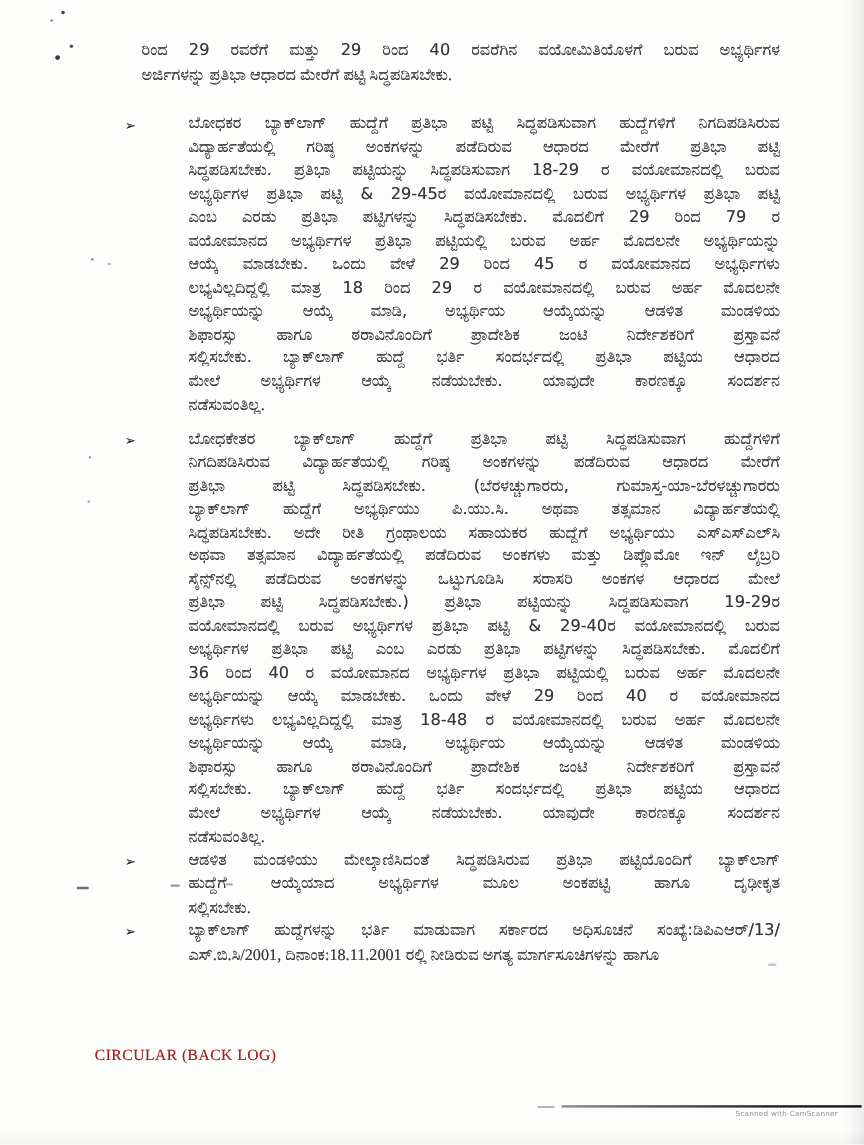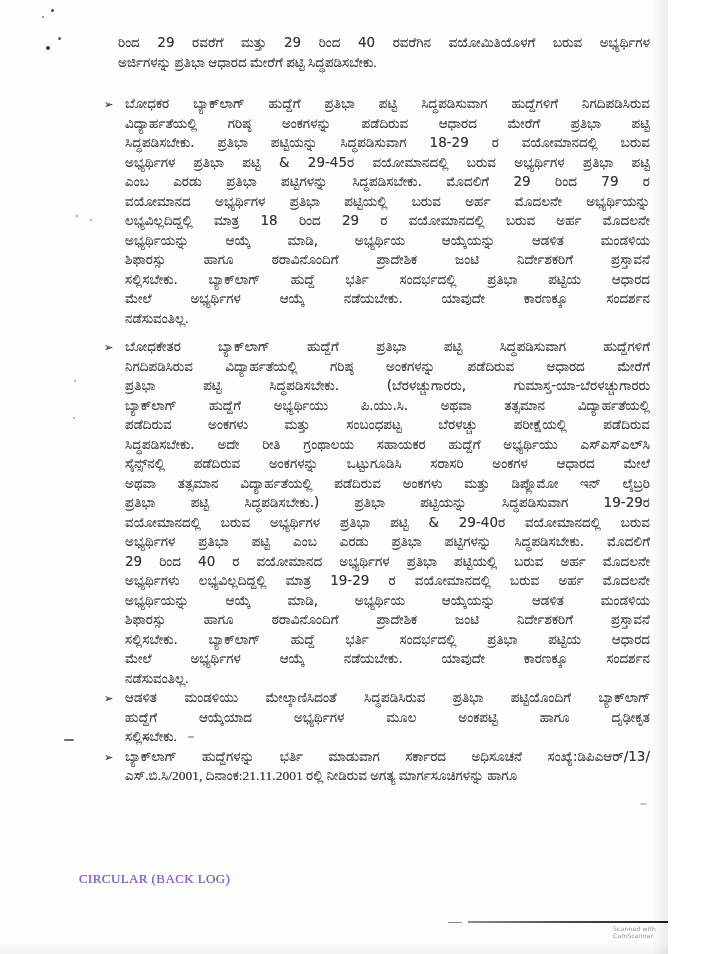--- a/index.html
+++ b/index.html
@@ -1,17 +1,17 @@
 <!DOCTYPE html>
 <html><head>
 <meta charset="utf-8">
 <style>
   html,body{margin:0;padding:0;background:#ffffff;}
   .page{
-    position:relative;width:668px;height:954px;background:#fdfdfc;overflow:hidden;
+    position:relative;width:720px;height:954px;background:#fdfdfc;overflow:hidden;
     font-family:"DejaVu Sans","Liberation Sans",sans-serif;color:#36363b;
   }
   .page::after{
     content:"";position:absolute;top:0;right:0;bottom:0;width:16px;
     background:linear-gradient(to right,rgba(0,0,0,0),rgba(0,0,0,0.07));
     pointer-events:none;
   }
   .page::before{
     content:"";position:absolute;left:0;right:0;bottom:0;height:12px;
     background:linear-gradient(to bottom,rgba(0,0,0,0),rgba(0,0,0,0.04));
@@ -19,27 +19,27 @@
   }
   .content{
     position:absolute;left:104px;top:33px;width:546px;
     font-size:13.5px;line-height:19.5px;
     text-shadow:0 0 .5px rgba(46,46,50,.55);
   }
   .intro{margin:0 0 22px 14px;}
   .bullet{display:flex;}
   .bullet.b1{margin-bottom:9px;}
   .marker{flex:none;width:21px;font-size:11px;color:#2f2f33;padding-top:1px;}
-  .btext{flex:1;min-width:0;}
+  .btext{flex:1;min-width:0;margin-left:32px;}
   .line{text-align:justify;text-align-last:justify;white-space:normal;}
   .line.last{text-align-last:left;font-family:Liberation Serif, serif;}
   .footer{
     position:absolute;left:79px;top:871px;
     font-family:"Liberation Serif","DejaVu Serif",serif;
-    font-size:13px;letter-spacing:.4px;color:#8b5cf6;
+    font-size:13px;letter-spacing:.4px;color:#b91c1c;
     text-shadow:0 0 .4px rgba(0,0,0,.5);
   }
   .scan-line{position:absolute;top:921px;left:468px;width:250px;height:2px;
     background:linear-gradient(to right,#8d8d8d 0,#5a5a5a 30%,#242424 70%,#111 100%);}
   .scan-dash{position:absolute;top:922px;left:448px;width:14px;height:1px;background:#8a8a8a;}
   .scan-text{position:absolute;left:613px;top:925px;font-size:6px;line-height:7px;
     color:#8f8f8f;letter-spacing:.2px;font-family:"DejaVu Sans",sans-serif;}
   .speck{position:absolute;border-radius:50%;}
   .s1{left:51px;top:9px;width:3px;height:3px;background:#4a4a4a;}
   .s2{left:42px;top:16px;width:2px;height:2px;background:#7a7a7a;}
@@ -81,45 +81,46 @@
 
     <div class="bullet b1">
       <span class="marker">➢</span>
       <div class="btext">
         <div class="line">ಬೋಧಕರ ಬ್ಯಾಕ್‌ಲಾಗ್ ಹುದ್ದೆಗೆ ಪ್ರತಿಭಾ ಪಟ್ಟಿ ಸಿದ್ಧಪಡಿಸುವಾಗ ಹುದ್ದೆಗಳಿಗೆ ನಿಗದಿಪಡಿಸಿರುವ</div>
         <div class="line">ವಿದ್ಯಾರ್ಹತೆಯಲ್ಲಿ ಗರಿಷ್ಠ ಅಂಕಗಳನ್ನು ಪಡೆದಿರುವ ಆಧಾರದ ಮೇರೆಗೆ ಪ್ರತಿಭಾ ಪಟ್ಟಿ</div>
         <div class="line">ಸಿದ್ಧಪಡಿಸಬೇಕು. ಪ್ರತಿಭಾ ಪಟ್ಟಿಯನ್ನು ಸಿದ್ಧಪಡಿಸುವಾಗ 18-29 ರ ವಯೋಮಾನದಲ್ಲಿ ಬರುವ</div>
         <div class="line">ಅಭ್ಯರ್ಥಿಗಳ ಪ್ರತಿಭಾ ಪಟ್ಟಿ &amp; 29-45ರ ವಯೋಮಾನದಲ್ಲಿ ಬರುವ ಅಭ್ಯರ್ಥಿಗಳ ಪ್ರತಿಭಾ ಪಟ್ಟಿ</div>
         <div class="line">ಎಂಬ ಎರಡು ಪ್ರತಿಭಾ ಪಟ್ಟಿಗಳನ್ನು ಸಿದ್ಧಪಡಿಸಬೇಕು. ಮೊದಲಿಗೆ 29 ರಿಂದ 79 ರ</div>
         <div class="line">ವಯೋಮಾನದ ಅಭ್ಯರ್ಥಿಗಳ ಪ್ರತಿಭಾ ಪಟ್ಟಿಯಲ್ಲಿ ಬರುವ ಅರ್ಹ ಮೊದಲನೇ ಅಭ್ಯರ್ಥಿಯನ್ನು</div>
+        <div class="line">ಆಯ್ಕೆ ಮಾಡಬೇಕು. ಒಂದು ವೇಳೆ 29 ರಿಂದ 45 ರ ವಯೋಮಾನದ ಅಭ್ಯರ್ಥಿಗಳು</div>
         <div class="line">ಲಭ್ಯವಿಲ್ಲದಿದ್ದಲ್ಲಿ ಮಾತ್ರ 18 ರಿಂದ 29 ರ ವಯೋಮಾನದಲ್ಲಿ ಬರುವ ಅರ್ಹ ಮೊದಲನೇ</div>
         <div class="line">ಅಭ್ಯರ್ಥಿಯನ್ನು ಆಯ್ಕೆ ಮಾಡಿ, ಅಭ್ಯರ್ಥಿಯ ಆಯ್ಕೆಯನ್ನು ಆಡಳಿತ ಮಂಡಳಿಯ</div>
         <div class="line">ಶಿಫಾರಸ್ಸು ಹಾಗೂ ಠರಾವಿನೊಂದಿಗೆ ಪ್ರಾದೇಶಿಕ ಜಂಟಿ ನಿರ್ದೇಶಕರಿಗೆ ಪ್ರಸ್ತಾವನೆ</div>
         <div class="line">ಸಲ್ಲಿಸಬೇಕು. ಬ್ಯಾಕ್‌ಲಾಗ್ ಹುದ್ದೆ ಭರ್ತಿ ಸಂದರ್ಭದಲ್ಲಿ ಪ್ರತಿಭಾ ಪಟ್ಟಿಯ ಆಧಾರದ</div>
         <div class="line">ಮೇಲೆ ಅಭ್ಯರ್ಥಿಗಳ ಆಯ್ಕೆ ನಡೆಯಬೇಕು. ಯಾವುದೇ ಕಾರಣಕ್ಕೂ ಸಂದರ್ಶನ</div>
         <div class="line last">ನಡೆಸುವಂತಿಲ್ಲ.</div>
       </div>
     </div>
 
     <div class="bullet b2">
       <span class="marker">➢</span>
       <div class="btext">
         <div class="line">ಬೋಧಕೇತರ ಬ್ಯಾಕ್‌ಲಾಗ್ ಹುದ್ದೆಗೆ ಪ್ರತಿಭಾ ಪಟ್ಟಿ ಸಿದ್ಧಪಡಿಸುವಾಗ ಹುದ್ದೆಗಳಿಗೆ</div>
         <div class="line">ನಿಗದಿಪಡಿಸಿರುವ ವಿದ್ಯಾರ್ಹತೆಯಲ್ಲಿ ಗರಿಷ್ಠ ಅಂಕಗಳನ್ನು ಪಡೆದಿರುವ ಆಧಾರದ ಮೇರೆಗೆ</div>
         <div class="line">ಪ್ರತಿಭಾ ಪಟ್ಟಿ ಸಿದ್ಧಪಡಿಸಬೇಕು. (ಬೆರಳಚ್ಚುಗಾರರು, ಗುಮಾಸ್ತ-ಯಾ-ಬೆರಳಚ್ಚುಗಾರರು</div>
         <div class="line">ಬ್ಯಾಕ್‌ಲಾಗ್ ಹುದ್ದೆಗೆ ಅಭ್ಯರ್ಥಿಯು ಪಿ.ಯು.ಸಿ. ಅಥವಾ ತತ್ಸಮಾನ ವಿದ್ಯಾರ್ಹತೆಯಲ್ಲಿ</div>
-        <div class="line">ಪಡೆದಿರುವ ಅಂಕಗಳು ಮತ್ತು ಸಂಬಂಧಪಟ್ಟ ಬೆರಳಚ್ಚು ಪರೀಕ್ಷೆಯಲ್ಲಿ ಪಡೆದಿರುವ</div>
         <div class="line">ಸಿದ್ಧಪಡಿಸಬೇಕು. ಅದೇ ರೀತಿ ಗ್ರಂಥಾಲಯ ಸಹಾಯಕರ ಹುದ್ದೆಗೆ ಅಭ್ಯರ್ಥಿಯು ಎಸ್‌ಎಸ್‌ಎಲ್‌ಸಿ</div>
+        <div class="line">ಅಥವಾ ತತ್ಸಮಾನ ವಿದ್ಯಾರ್ಹತೆಯಲ್ಲಿ ಪಡೆದಿರುವ ಅಂಕಗಳು ಮತ್ತು ಡಿಪ್ಲೊಮೋ ಇನ್ ಲೈಬ್ರರಿ</div>
         <div class="line">ಸೈನ್ಸ್‌ನಲ್ಲಿ ಪಡೆದಿರುವ ಅಂಕಗಳನ್ನು ಒಟ್ಟುಗೂಡಿಸಿ ಸರಾಸರಿ ಅಂಕಗಳ ಆಧಾರದ ಮೇಲೆ</div>
-        <div class="line">ಅಥವಾ ತತ್ಸಮಾನ ವಿದ್ಯಾರ್ಹತೆಯಲ್ಲಿ ಪಡೆದಿರುವ ಅಂಕಗಳು ಮತ್ತು ಡಿಪ್ಲೊಮೋ ಇನ್ ಲೈಬ್ರರಿ</div>
         <div class="line">ಪ್ರತಿಭಾ ಪಟ್ಟಿ ಸಿದ್ಧಪಡಿಸಬೇಕು.) ಪ್ರತಿಭಾ ಪಟ್ಟಿಯನ್ನು ಸಿದ್ಧಪಡಿಸುವಾಗ 19-29ರ</div>
         <div class="line">ವಯೋಮಾನದಲ್ಲಿ ಬರುವ ಅಭ್ಯರ್ಥಿಗಳ ಪ್ರತಿಭಾ ಪಟ್ಟಿ &amp; 29-40ರ ವಯೋಮಾನದಲ್ಲಿ ಬರುವ</div>
         <div class="line">ಅಭ್ಯರ್ಥಿಗಳ ಪ್ರತಿಭಾ ಪಟ್ಟಿ ಎಂಬ ಎರಡು ಪ್ರತಿಭಾ ಪಟ್ಟಿಗಳನ್ನು ಸಿದ್ಧಪಡಿಸಬೇಕು. ಮೊದಲಿಗೆ</div>
-        <div class="line">29 ರಿಂದ 40 ರ ವಯೋಮಾನದ ಅಭ್ಯರ್ಥಿಗಳ ಪ್ರತಿಭಾ ಪಟ್ಟಿಯಲ್ಲಿ ಬರುವ ಅರ್ಹ ಮೊದಲನೇ</div>
-        <div class="line">ಅಭ್ಯರ್ಥಿಗಳು ಲಭ್ಯವಿಲ್ಲದಿದ್ದಲ್ಲಿ ಮಾತ್ರ 19-29 ರ ವಯೋಮಾನದಲ್ಲಿ ಬರುವ ಅರ್ಹ ಮೊದಲನೇ</div>
+        <div class="line">36 ರಿಂದ 40 ರ ವಯೋಮಾನದ ಅಭ್ಯರ್ಥಿಗಳ ಪ್ರತಿಭಾ ಪಟ್ಟಿಯಲ್ಲಿ ಬರುವ ಅರ್ಹ ಮೊದಲನೇ</div>
+        <div class="line">ಅಭ್ಯರ್ಥಿಯನ್ನು ಆಯ್ಕೆ ಮಾಡಬೇಕು. ಒಂದು ವೇಳೆ 29 ರಿಂದ 40 ರ ವಯೋಮಾನದ</div>
+        <div class="line">ಅಭ್ಯರ್ಥಿಗಳು ಲಭ್ಯವಿಲ್ಲದಿದ್ದಲ್ಲಿ ಮಾತ್ರ 18-48 ರ ವಯೋಮಾನದಲ್ಲಿ ಬರುವ ಅರ್ಹ ಮೊದಲನೇ</div>
         <div class="line">ಅಭ್ಯರ್ಥಿಯನ್ನು ಆಯ್ಕೆ ಮಾಡಿ, ಅಭ್ಯರ್ಥಿಯ ಆಯ್ಕೆಯನ್ನು ಆಡಳಿತ ಮಂಡಳಿಯ</div>
         <div class="line">ಶಿಫಾರಸ್ಸು ಹಾಗೂ ಠರಾವಿನೊಂದಿಗೆ ಪ್ರಾದೇಶಿಕ ಜಂಟಿ ನಿರ್ದೇಶಕರಿಗೆ ಪ್ರಸ್ತಾವನೆ</div>
         <div class="line">ಸಲ್ಲಿಸಬೇಕು. ಬ್ಯಾಕ್‌ಲಾಗ್ ಹುದ್ದೆ ಭರ್ತಿ ಸಂದರ್ಭದಲ್ಲಿ ಪ್ರತಿಭಾ ಪಟ್ಟಿಯ ಆಧಾರದ</div>
         <div class="line">ಮೇಲೆ ಅಭ್ಯರ್ಥಿಗಳ ಆಯ್ಕೆ ನಡೆಯಬೇಕು. ಯಾವುದೇ ಕಾರಣಕ್ಕೂ ಸಂದರ್ಶನ</div>
         <div class="line last">ನಡೆಸುವಂತಿಲ್ಲ.</div>
       </div>
     </div>
 
     <div class="bullet b3">
       <span class="marker">➢</span>
@@ -127,21 +128,21 @@
         <div class="line">ಆಡಳಿತ ಮಂಡಳಿಯು ಮೇಲ್ಕಾಣಿಸಿದಂತೆ ಸಿದ್ಧಪಡಿಸಿರುವ ಪ್ರತಿಭಾ ಪಟ್ಟಿಯೊಂದಿಗೆ ಬ್ಯಾಕ್‌ಲಾಗ್</div>
         <div class="line">ಹುದ್ದೆಗೆ ಆಯ್ಕೆಯಾದ ಅಭ್ಯರ್ಥಿಗಳ ಮೂಲ ಅಂಕಪಟ್ಟಿ ಹಾಗೂ ದೃಢೀಕೃತ</div>
         <div class="line last">ಸಲ್ಲಿಸಬೇಕು.</div>
       </div>
     </div>
 
     <div class="bullet b4">
       <span class="marker">➢</span>
       <div class="btext">
         <div class="line">ಬ್ಯಾಕ್‌ಲಾಗ್ ಹುದ್ದೆಗಳನ್ನು ಭರ್ತಿ ಮಾಡುವಾಗ ಸರ್ಕಾರದ ಅಧಿಸೂಚನೆ ಸಂಖ್ಯೆ:ಡಿಪಿಎಆರ್/13/</div>
-        <div class="line last">ಎಸ್.ಬಿ.ಸಿ/2001, ದಿನಾಂಕ:21.11.2001 ರಲ್ಲಿ ನೀಡಿರುವ ಅಗತ್ಯ ಮಾರ್ಗಸೂಚಿಗಳನ್ನು ಹಾಗೂ</div>
+        <div class="line last">ಎಸ್.ಬಿ.ಸಿ/2001, ದಿನಾಂಕ:18.11.2001 ರಲ್ಲಿ ನೀಡಿರುವ ಅಗತ್ಯ ಮಾರ್ಗಸೂಚಿಗಳನ್ನು ಹಾಗೂ</div>
       </div>
     </div>
 
   </div>
 
   <div class="footer">CIRCULAR (BACK LOG)</div>
 
   <div class="scan-dash"></div>
   <div class="scan-line"></div>
   <div class="scan-text">Scanned with CamScanner</div>

